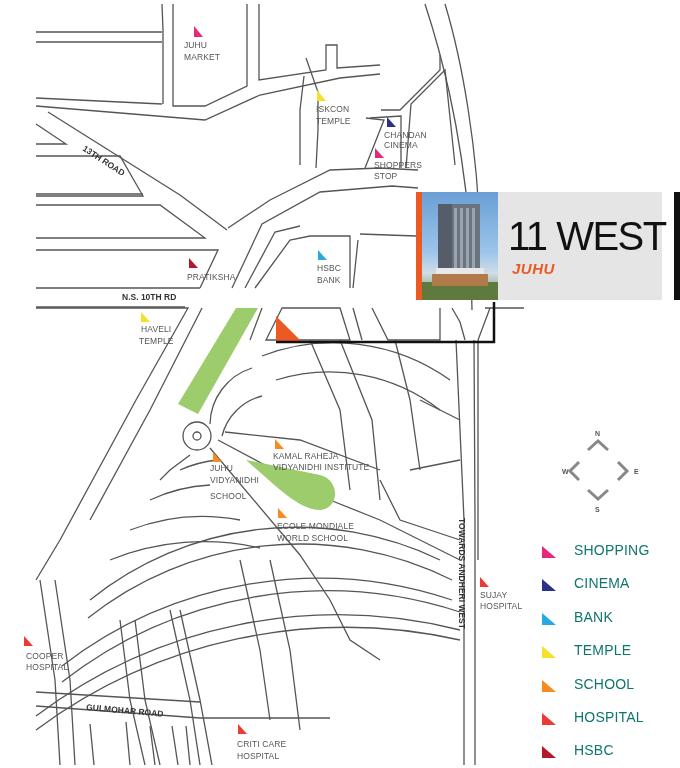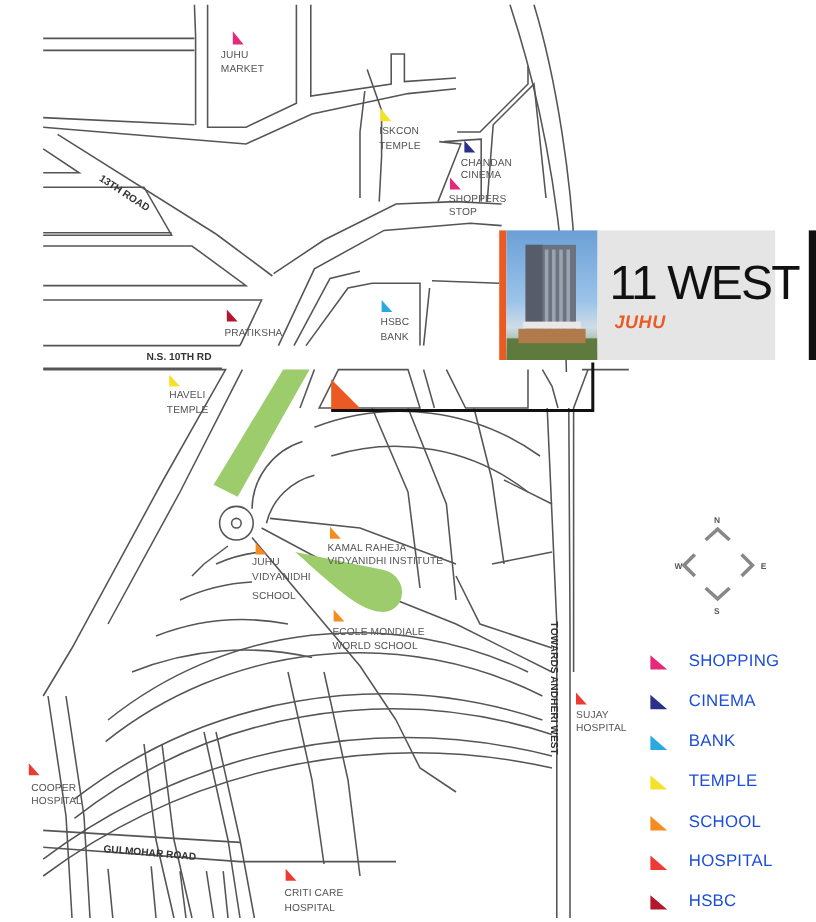--- a/index.html
+++ b/index.html
@@ -4,25 +4,25 @@
 <style>
   html, body { margin: 0; padding: 0; background: #ffffff; }
   body { width: 680px; height: 768px; position: relative; overflow: hidden; font-family: "Liberation Sans", sans-serif; }
   #map { position: absolute; left: 0; top: 0; width: 680px; height: 768px; }
   .road { fill: none; stroke: #555; stroke-width: 1.3; }
   .lbl { font-family: "Liberation Sans", sans-serif; font-size: 8.5px; fill: #555; letter-spacing: 0.1px; }
   .road-lbl { font-family: "Liberation Sans", sans-serif; font-size: 8.5px; fill: #333; font-weight: bold; }
   .legend { position: absolute; left: 540px; top: 542px; width: 140px; }
   .legend-item { height: 33.4px; display: flex; align-items: flex-start; }
   .legend-tri { width: 0; height: 0; border-left: 0 solid transparent; margin-left: 2px; margin-top: 4px; }
-  .legend-label { margin-left: 18px; font-size: 14px; color: #1d4ed8; letter-spacing: 0.2px; }
+  .legend-label { margin-left: 18px; font-size: 14px; color: #0f766e; letter-spacing: 0.2px; }
   .project-card { position: absolute; left: 416px; top: 192px; width: 264px; height: 108px; }
   .card-accent { position: absolute; left: 0; top: 0; width: 6px; height: 108px; background: #ec5a23; }
   .card-photo { position: absolute; left: 6px; top: 0; width: 76px; height: 108px; background: linear-gradient(180deg, #6a9fd6 0%, #9cc4ea 55%, #cfdde6 75%, #7b8a5a 100%); overflow: hidden; }
-  .card-panel { position: absolute; left: 82px; top: 0; width: 148px; height: 108px; background: #e5e5e5; }
+  .card-panel { position: absolute; left: 82px; top: 0; width: 164px; height: 108px; background: #e5e5e5; }
   .card-edge { position: absolute; left: 258px; top: 0; width: 6px; height: 108px; background: #111; }
   .card-title { position: absolute; left: 10px; top: 22px; font-size: 40px; color: #111; letter-spacing: -1.5px; font-weight: normal; white-space: nowrap; }
   .card-sub { position: absolute; left: 14px; top: 68px; font-size: 15px; color: #ec5a23; font-style: italic; font-weight: bold; letter-spacing: 0.5px; }
   .compass { position: absolute; left: 562px; top: 428px; width: 80px; height: 90px; }
   .compass text { font-family: "Liberation Sans", sans-serif; font-size: 7px; fill: #555; font-weight: bold; }
 </style>
 </head>
 <body>
 
 <svg id="map" viewBox="0 0 680 768" xmlns="http://www.w3.org/2000/svg">

